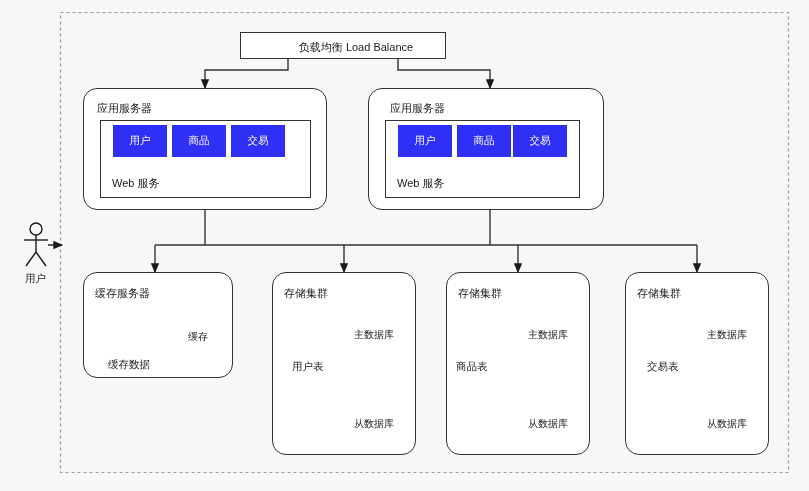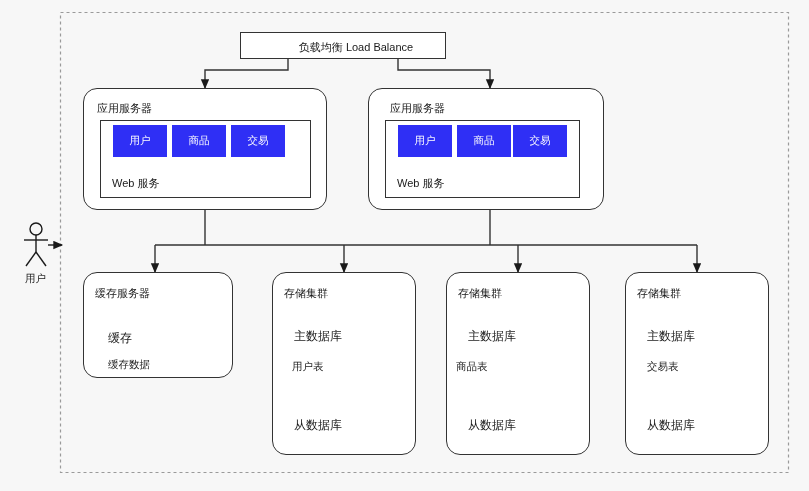--- a/index.html
+++ b/index.html
@@ -55,23 +55,23 @@
     border: 1px solid #2f2ff5;
     color: #ffffff;
     font-size: 10.5px;
     display: flex;
     align-items: center;
     justify-content: center;
   }
   .cyl-label {
     position: absolute;
     white-space: nowrap;
-    font-size: 12px;
-    color: #1a1a1a;
-    text-align: left;
+    font-size: 10px;
+    color: #1a1a1a;
+    text-align: right;
   }
   .caption {
     position: absolute;
     white-space: nowrap;
     font-size: 10.5px;
     color: #1a1a1a;
     text-align: left;
   }
   .actor-label {
     position: absolute;

